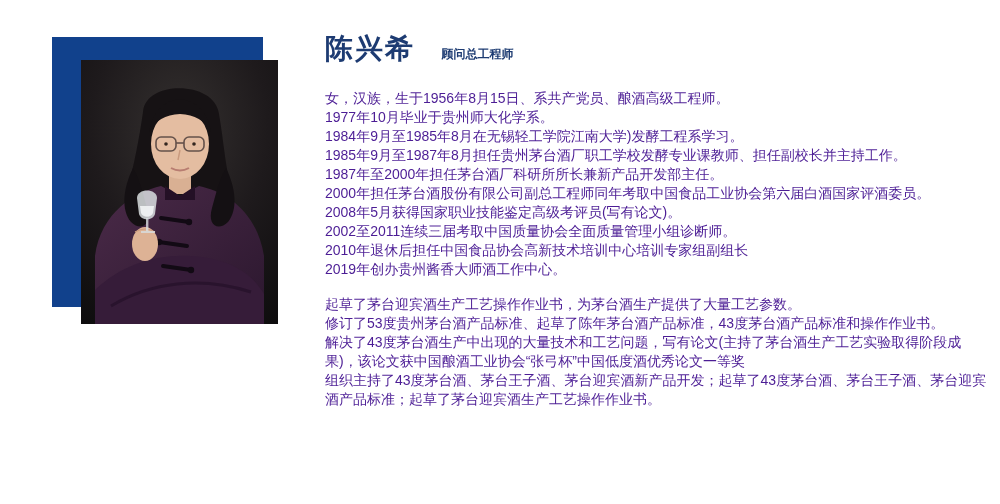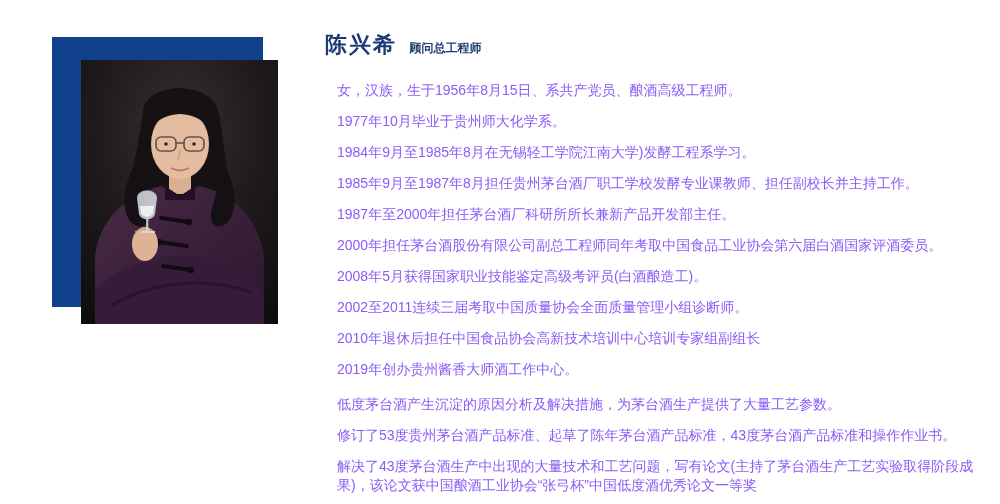--- a/index.html
+++ b/index.html
@@ -16,29 +16,29 @@
   .photo {
     position:absolute; left:81px; top:60px;
     width:197px; height:264px; overflow:hidden;
   }
   .photo svg { display:block; }
   .content {
     position:absolute; left:325px; top:30px; width:668px;
   }
   .header-row { white-space:nowrap; }
   .name {
-    font-size:22px; font-weight:bold; color:#1d3b72; letter-spacing:2px;
+    font-size:28px; font-weight:bold; color:#1d3b72; letter-spacing:2px;
   }
   .job-title {
-    font-size:12px; font-weight:bold; color:#1d3b72; margin-left:8px;
+    font-size:12px; font-weight:bold; color:#1d3b72; margin-left:22px;
   }
   .bio { margin-top:21px; }
   .achievements { margin-top:16px; }
   .bio p, .achievements p {
-    margin:12px; font-size:14px; line-height:19px; color:#8b5cf6;
+    margin:0; font-size:14px; line-height:19px; color:#4c1d95;
   }
 </style>
 </head>
 <body>
 
 <div class="page">
 
   <div class="accent-rect"></div>
 
   <div class="photo">
@@ -120,37 +120,38 @@
         <p class="line">1977年10月毕业于贵州师大化学系。</p>
 
         <p class="line">1984年9月至1985年8月在无锡轻工学院江南大学)发酵工程系学习。</p>
 
         <p class="line">1985年9月至1987年8月担任贵州茅台酒厂职工学校发酵专业课教师、担任副校长并主持工作。</p>
 
         <p class="line">1987年至2000年担任茅台酒厂科研所所长兼新产品开发部主任。</p>
 
         <p class="line">2000年担任茅台酒股份有限公司副总工程师同年考取中国食品工业协会第六届白酒国家评酒委员。</p>
 
-        <p class="line">2008年5月获得国家职业技能鉴定高级考评员(白酒酿造工)。</p>
+        <p class="line">2008年5月获得国家职业技能鉴定高级考评员(写有论文)。</p>
 
         <p class="line">2002至2011连续三届考取中国质量协会全面质量管理小组诊断师。</p>
 
         <p class="line">2010年退休后担任中国食品协会高新技术培训中心培训专家组副组长</p>
 
 
 
         <p class="line">2019年创办贵州酱香大师酒工作中心。</p>
       </div>
 
     <div class="achievements">
 
-        <p class="line">低度茅台酒产生沉淀的原因分析及解决措施，为茅台酒生产提供了大量工艺参数。</p>
+        <p class="line">起草了茅台迎宾酒生产工艺操作作业书，为茅台酒生产提供了大量工艺参数。</p>
 
         <p class="line">修订了53度贵州茅台酒产品标准、起草了陈年茅台酒产品标准，43度茅台酒产品标准和操作作业书。</p>
 
 
         <p class="line">解决了43度茅台酒生产中出现的大量技术和工艺问题，写有论文(主持了茅台酒生产工艺实验取得阶段成果)，该论文获中国酿酒工业协会“张弓杯”中国低度酒优秀论文一等奖</p>
 
+        <p class="line">组织主持了43度茅台酒、茅台王子酒、茅台迎宾酒新产品开发；起草了43度茅台酒、茅台王子酒、茅台迎宾酒产品标准；起草了茅台迎宾酒生产工艺操作作业书。</p>
 
       </div>
   </div>
 
 </div>
 
 </body></html>

